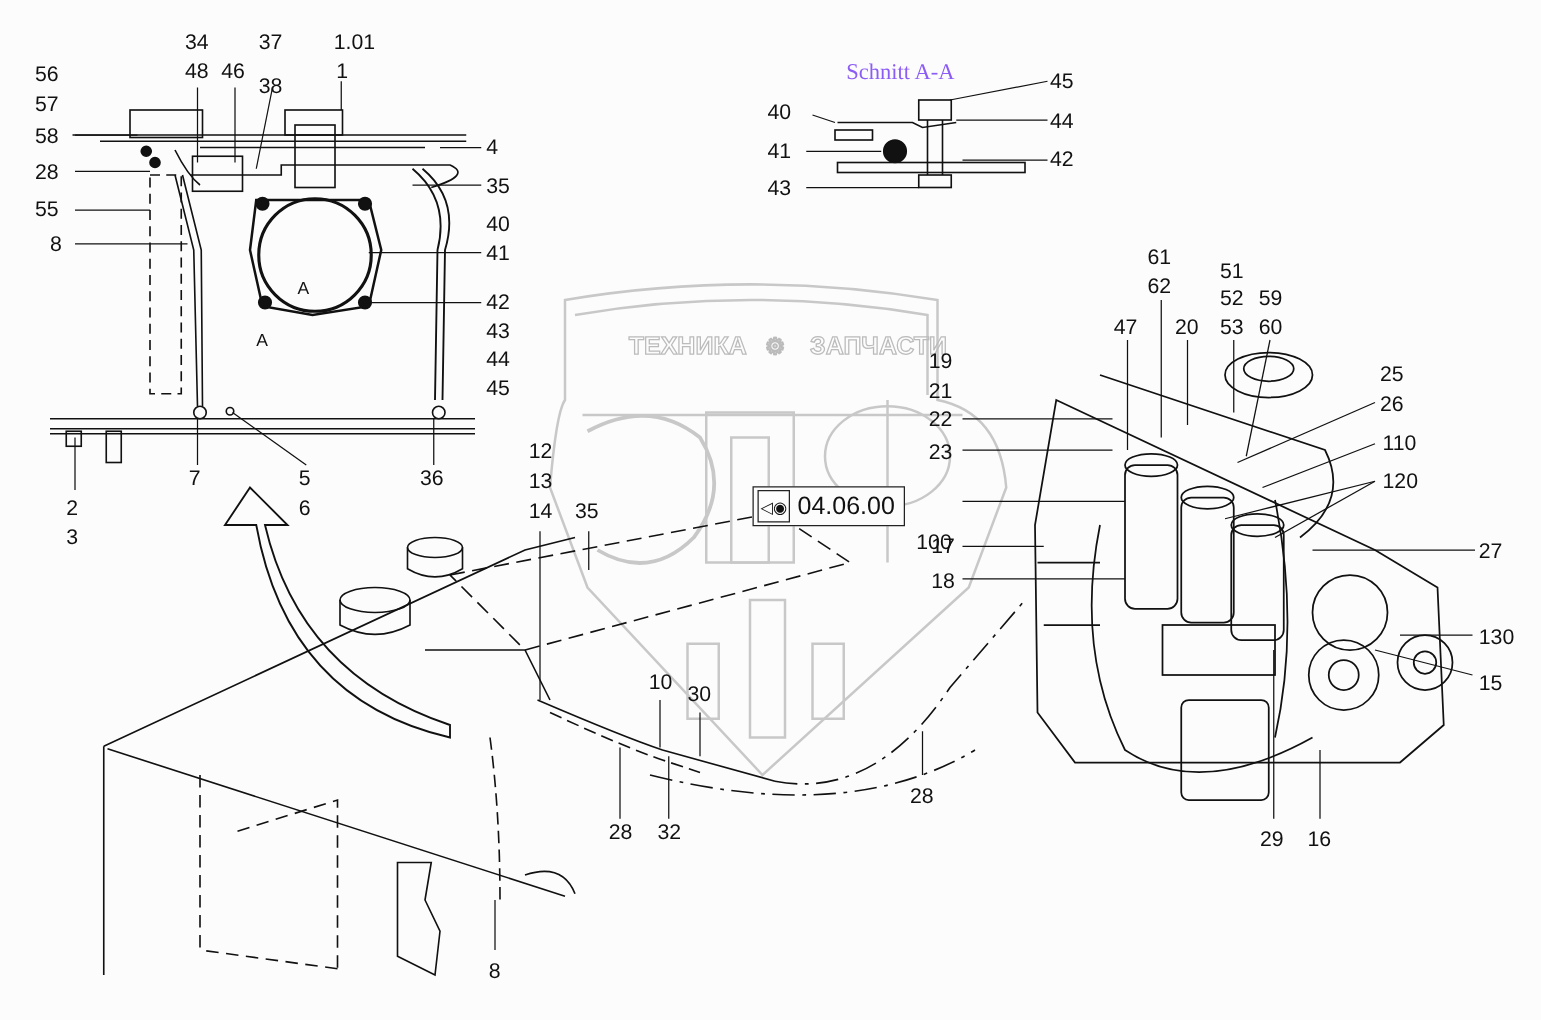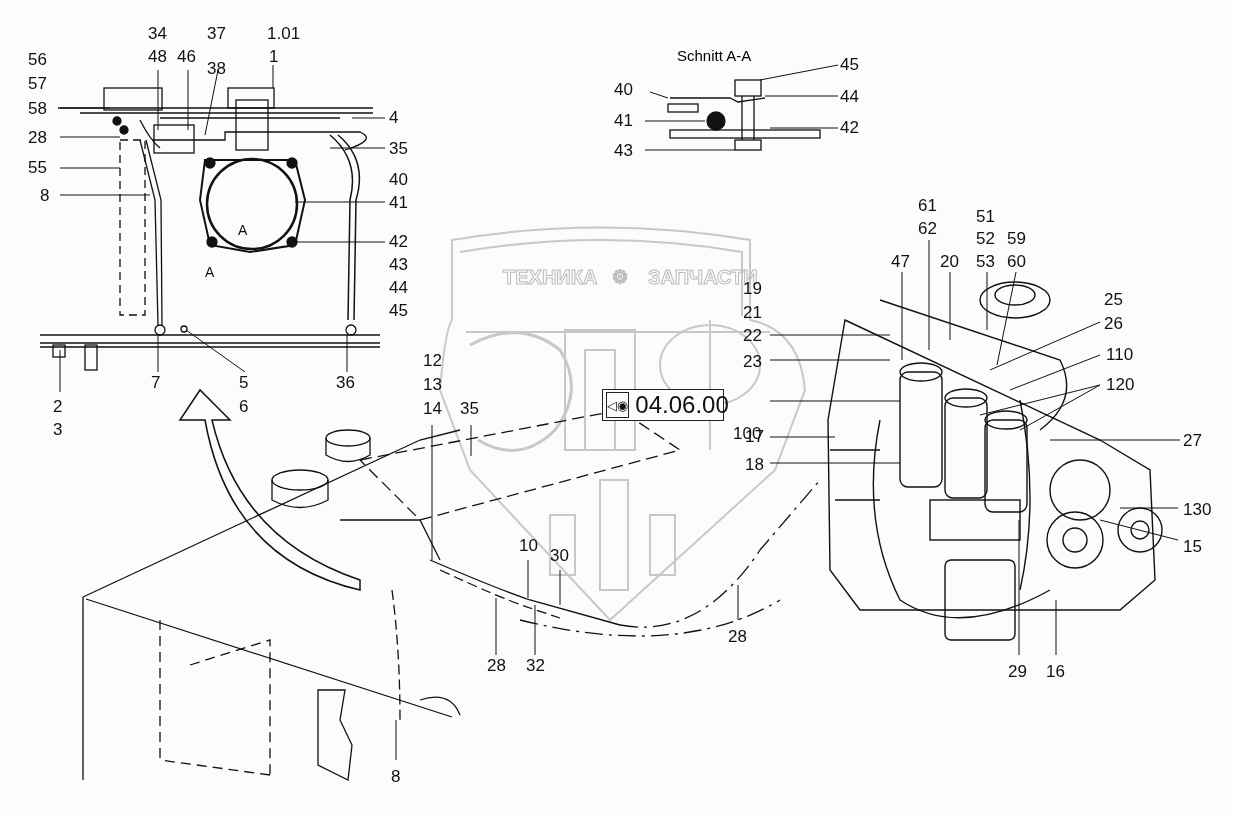--- a/index.html
+++ b/index.html
@@ -1,22 +1,22 @@
 <!DOCTYPE html>
 <html><head>
 <meta charset="utf-8">
 <style>
   html,body{margin:0;padding:0;background:#fcfcfc;}
   body{width:1233px;height:816px;position:relative;overflow:hidden;font-family:"Liberation Sans",sans-serif;color:#111;}
   #canvas{position:absolute;left:0;top:0;width:1233px;height:816px;}
   .lbl{position:absolute;font-size:17px;line-height:17px;white-space:nowrap;color:#111;}
-  .sect{position:absolute;font-size:15px;color:#000000;}
+  .sect{position:absolute;font-size:18px;color:#8b5cf6;font-family:Liberation Serif, serif;}
   .ref{position:absolute;left:602px;top:389px;width:120px;height:30px;border:1px solid #222;background:#fcfcfc;display:flex;align-items:center;}
   .ref .eye{width:24px;height:24px;border:1px solid #222;margin-left:3px;display:flex;align-items:center;justify-content:center;font-size:13px;}
-  .ref .code{font-size:24px;margin-left:6px;}
+  .ref .code{font-size:20px;margin-left:6px;}
   .wm{position:absolute;font-size:20px;font-weight:bold;color:transparent;-webkit-text-stroke:1px #bbb;letter-spacing:0px;}
 </style>
 </head>
 <body>
 
 <svg id="canvas" viewBox="0 0 1233 816" xmlns="http://www.w3.org/2000/svg">
 
   <g fill="none" stroke="#c8c8c8" stroke-width="2">
     <path d="M452 240 Q600 215 750 240 L750 320 Q800 330 805 390 L775 470 L610 620 L470 470 L440 390 Q445 330 452 320 Z"></path>
     <path d="M460 252 Q600 228 742 252 L742 316"></path>

